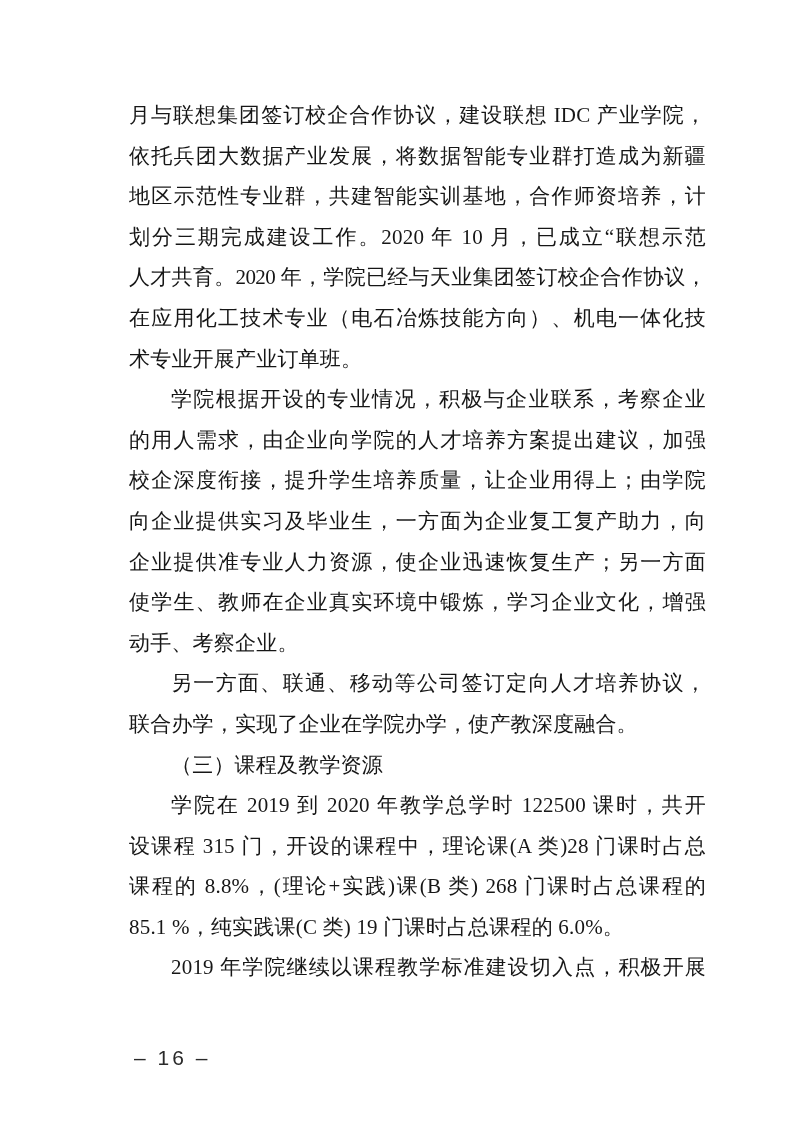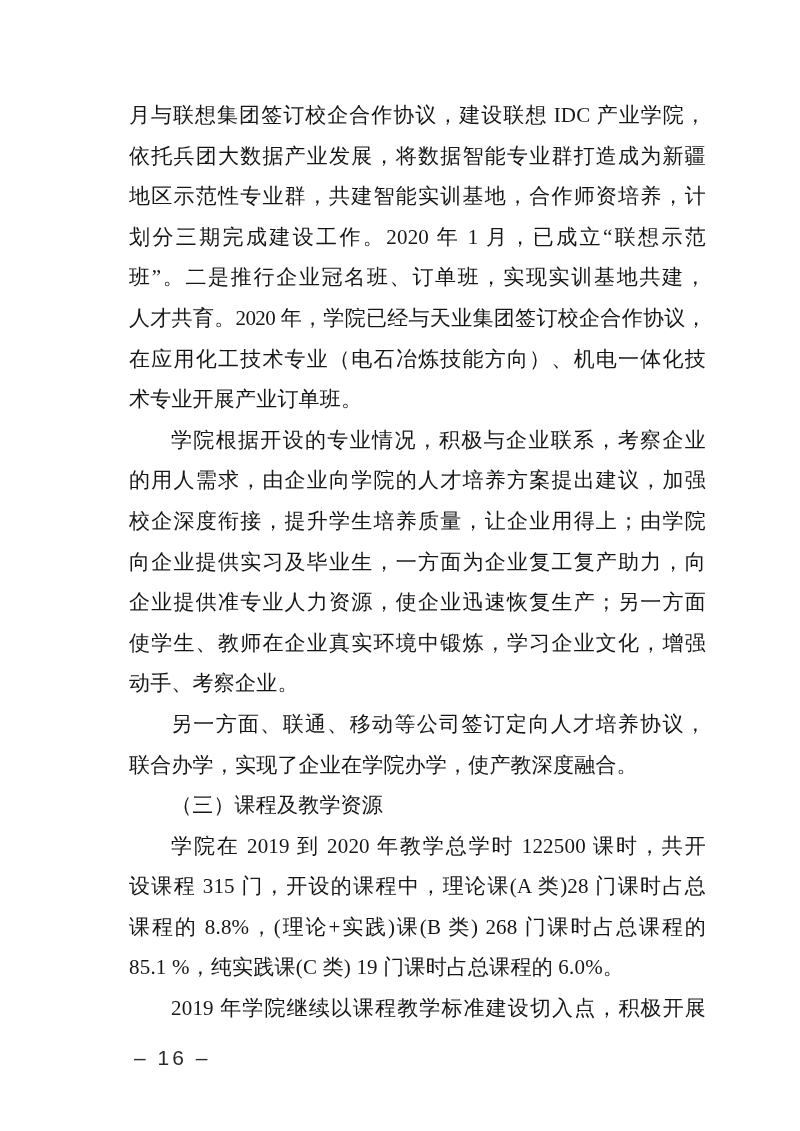--- a/index.html
+++ b/index.html
@@ -62,22 +62,21 @@
 </style>
 </head>
 <body>
 
 <div class="page">
   <div class="text-column">
 
     <div class="line">月与联想集团签订校企合作协议，建设联想 IDC 产业学院，</div>
     <div class="line">依托兵团大数据产业发展，将数据智能专业群打造成为新疆</div>
     <div class="line">地区示范性专业群，共建智能实训基地，合作师资培养，计</div>
-    <div class="line">划分三期完成建设工作。2020 年 1 月，已成立“联想示范</div>
-    <div class="line">班”。二是推行企业冠名班、订单班，实现实训基地共建，</div>
+    <div class="line">划分三期完成建设工作。2020 年 10 月，已成立“联想示范</div>
     <div class="line tight">人才共育。2020 年，学院已经与天业集团签订校企合作协议，</div>
     <div class="line">在应用化工技术专业（电石冶炼技能方向）、机电一体化技</div>
     <div class="line last">术专业开展产业订单班。</div>
 
     <div class="line indent">学院根据开设的专业情况，积极与企业联系，考察企业</div>
     <div class="line">的用人需求，由企业向学院的人才培养方案提出建议，加强</div>
     <div class="line">校企深度衔接，提升学生培养质量，让企业用得上；由学院</div>
     <div class="line">向企业提供实习及毕业生，一方面为企业复工复产助力，向</div>
     <div class="line">企业提供准专业人力资源，使企业迅速恢复生产；另一方面</div>
     <div class="line">使学生、教师在企业真实环境中锻炼，学习企业文化，增强</div>

